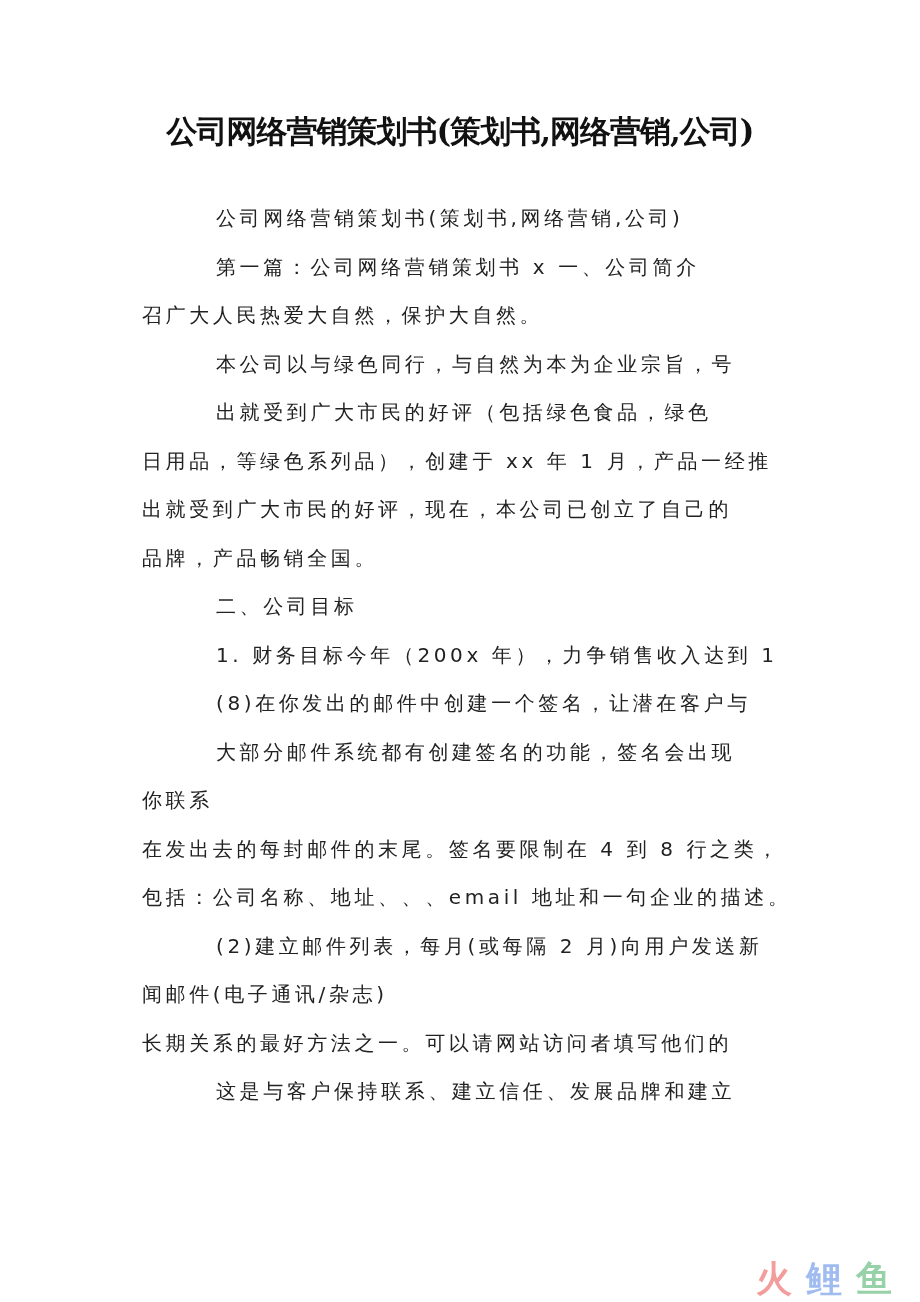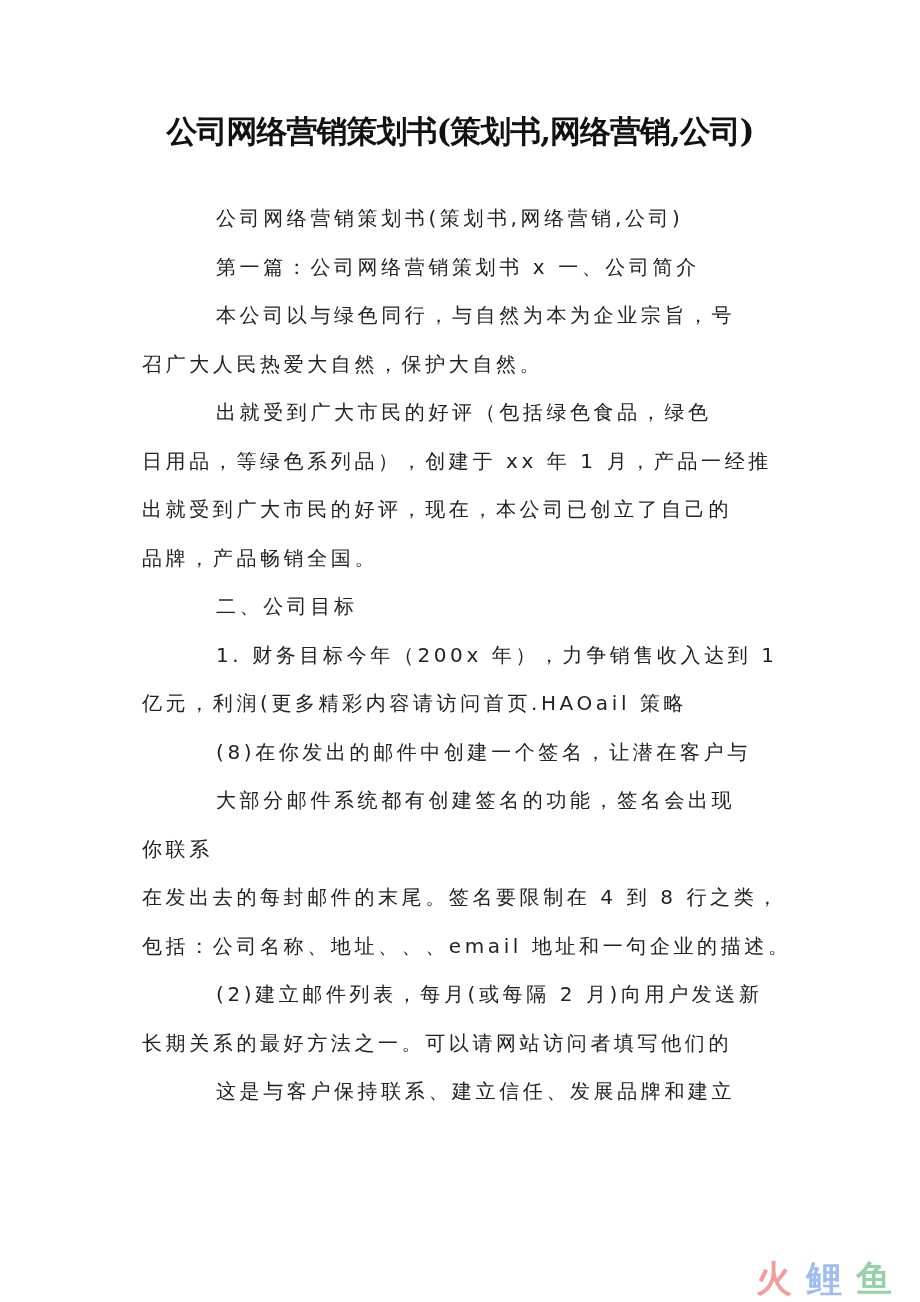--- a/index.html
+++ b/index.html
@@ -78,35 +78,35 @@
 </head>
 <body>
 
 <div class="page">
 
   <h1 class="doc-title">公司网络营销策划书(策划书,网络营销,公司)</h1>
 
   <div class="doc-body">
     <span class="line indent">公司网络营销策划书(策划书,网络营销,公司)</span>
     <span class="line indent">第一篇：公司网络营销策划书 x 一、公司简介</span>
+    <span class="line">召广大人民热爱大自然，保护大自然。</span>
     <span class="line indent">本公司以与绿色同行，与自然为本为企业宗旨，号</span>
-    <span class="line">召广大人民热爱大自然，保护大自然。</span>
     <span class="line indent">出就受到广大市民的好评（包括绿色食品，绿色</span>
     <span class="line">日用品，等绿色系列品），创建于 xx 年 1 月，产品一经推</span>
     <span class="line">出就受到广大市民的好评，现在，本公司已创立了自己的</span>
     <span class="line">品牌，产品畅销全国。</span>
     <span class="line indent">二、公司目标</span>
     <span class="line indent">1. 财务目标今年（200x 年），力争销售收入达到 1</span>
-    <span class="line">亿元，利润(更多精彩内容请访问首页.HAOail 策略</span>
     <span class="line indent">(8)在你发出的邮件中创建一个签名，让潜在客户与</span>
     <span class="line indent">大部分邮件系统都有创建签名的功能，签名会出现</span>
     <span class="line">你联系</span>
     <span class="line">在发出去的每封邮件的末尾。签名要限制在 4 到 8 行之类，</span>
     <span class="line">包括：公司名称、地址、、、email 地址和一句企业的描述。</span>
     <span class="line indent">(2)建立邮件列表，每月(或每隔 2 月)向用户发送新</span>
+    <span class="line">闻邮件(电子通讯/杂志)</span>
     <span class="line">长期关系的最好方法之一。可以请网站访问者填写他们的</span>
     <span class="line indent">这是与客户保持联系、建立信任、发展品牌和建立</span>
   </div>
 
   <div class="watermark">
     <span class="wm-char" style="color: rgb(242, 139, 139);">火</span>
     <span class="wm-char" style="color: rgb(143, 176, 238);">鲤</span>
     <span class="wm-char" style="color: rgb(134, 201, 154);">鱼</span>
   </div>
 

